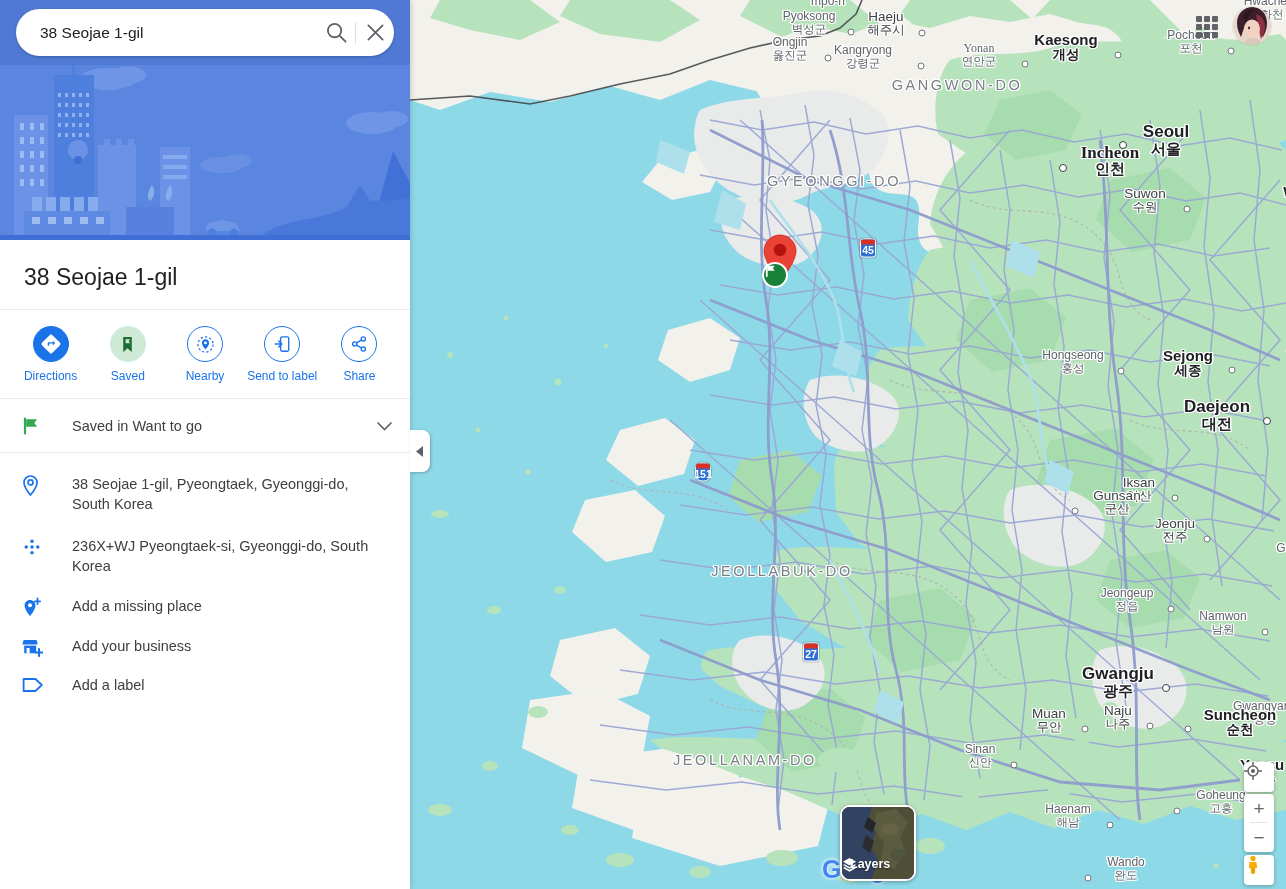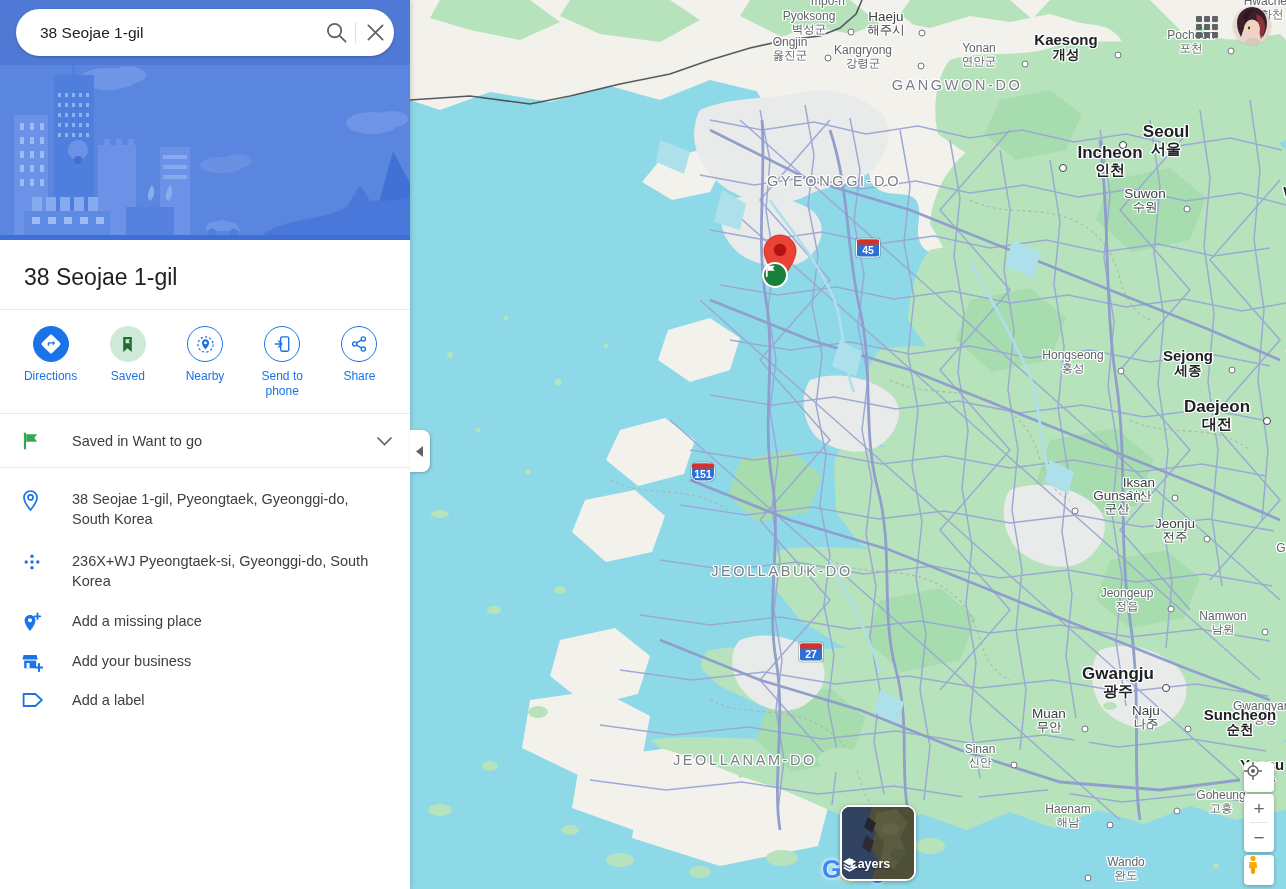--- a/index.html
+++ b/index.html
@@ -49,21 +49,21 @@
   .citydot {
     position: absolute; width: 7px; height: 7px;
     border: 1.4px solid #70757a; border-radius: 50%;
     background: #fff; transform: translate(-50%,-50%);
     pointer-events: none;
   }
   .bigdot { width:8px;height:8px;border-color:#3c4043;border-width:1.8px; }
 
   .shield {
     position: absolute; transform: translate(-50%,-50%);
-    width: 24px; height: 19px; border-radius: 3px;
+    width: 16px; height: 19px; border-radius: 3px;
     background: #2d6fd4; border: 1.5px solid #fff;
     box-shadow: 0 0 0 1px rgba(60,64,67,.25);
     color: #fff; font-size: 10.5px; font-weight: 700;
     display:flex; align-items:flex-end; justify-content:center;
     padding-bottom:1px;
     pointer-events:none;
   }
   .shield::before {
     content:""; position:absolute; left:0; right:0; top:0; height:5px;
     background:#d93025; border-radius: 2px 2px 0 0;
@@ -459,31 +459,31 @@
     <div id="city-labels">
         <div class="maplabel lbl-small" style="left: 418px; top: -5px;">mpo-ri</div>
         <div class="maplabel lbl-small" style="left: 399px; top: 10px;">Pyoksong<span class="ko">벽성군</span></div>
         <div class="citydot" style="left: 441px; top: 32px;"></div>
         <div class="maplabel lbl-mid" style="left: 476px; top: 10px;">Haeju<span class="ko">해주시</span></div>
         <div class="citydot" style="left: 512px; top: 33px;"></div>
         <div class="maplabel lbl-small" style="left: 380px; top: 36px;">Ongjin<span class="ko">옳진군</span></div>
         <div class="citydot" style="left: 418px; top: 58px;"></div>
         <div class="maplabel lbl-small" style="left: 453px; top: 44px;">Kangryong<span class="ko">강령군</span></div>
         <div class="citydot" style="left: 511px; top: 66px;"></div>
-        <div class="maplabel lbl-small" style="left: 569px; top: 42px;">Yonan<span class="ko">연안군</span></div>
+        <div class="maplabel lbl-small" style="left: 569px; top: 42px; font-family: Liberation Serif, serif;">Yonan<span class="ko">연안군</span></div>
         <div class="citydot" style="left: 615px; top: 64px;"></div>
         <div class="maplabel lbl-big" style="left: 656px; top: 32px;">Kaesong<span class="ko">개성</span></div>
         <div class="citydot" style="left: 708px; top: 55px;"></div>
         <div class="maplabel lbl-small" style="left: 781px; top: 29px;">Pocheon<span class="ko">포천</span></div>
         <div class="citydot" style="left: 821px; top: 51px;"></div>
         <div class="maplabel lbl-small" style="left: 862px; top: -5px;">Hwacheon<span class="ko">화천</span></div>
         <div class="maplabel lbl-big" style="left: 896px; top: 184px;">Wonju<span class="ko">원주</span></div>
         <div class="maplabel lbl-major" style="left: 756px; top: 123px;">Seoul<span class="ko">서울</span></div>
         <div class="citydot bigdot" style="left: 713px; top: 145px;"></div>
-        <div class="maplabel lbl-major" style="left: 700px; top: 144px;">Incheon<span class="ko">인천</span></div>
+        <div class="maplabel lbl-major" style="left: 700px; top: 144px; font-family: Liberation Serif, serif;">Incheon<span class="ko">인천</span></div>
         <div class="citydot bigdot" style="left: 653px; top: 168px;"></div>
         <div class="maplabel lbl-mid" style="left: 735px; top: 187px;">Suwon<span class="ko">수원</span></div>
         <div class="citydot" style="left: 777px; top: 209px;"></div>
         <div class="maplabel lbl-small" style="left: 663px; top: 349px;">Hongseong<span class="ko">홍성</span></div>
         <div class="citydot" style="left: 711px; top: 371px;"></div>
         <div class="maplabel lbl-big" style="left: 778px; top: 348px;">Sejong<span class="ko">세종</span></div>
         <div class="citydot" style="left: 822px; top: 370px;"></div>
         <div class="maplabel lbl-major" style="left: 807px; top: 398px;">Daejeon<span class="ko">대전</span></div>
         <div class="citydot bigdot" style="left: 857px; top: 421px;"></div>
         <div class="maplabel lbl-mid" style="left: 729px; top: 476px;">Iksan<span class="ko">익산</span></div>
@@ -495,21 +495,21 @@
         <div class="maplabel lbl-small" style="left: 894px; top: 542px;">Geochang<span class="ko">거창</span></div>
         <div class="maplabel lbl-small" style="left: 717px; top: 587px;">Jeongeup<span class="ko">정읍</span></div>
         <div class="citydot" style="left: 761px; top: 609px;"></div>
         <div class="maplabel lbl-small" style="left: 813px; top: 610px;">Namwon<span class="ko">남원</span></div>
         <div class="citydot" style="left: 855px; top: 632px;"></div>
         <div class="maplabel lbl-major" style="left: 708px; top: 665px;">Gwangju<span class="ko">광주</span></div>
         <div class="citydot bigdot" style="left: 756px; top: 688px;"></div>
         <div class="maplabel lbl-small" style="left: 855px; top: 700px;">Gwangyang<span class="ko">광양</span></div>
         <div class="maplabel lbl-mid" style="left: 639px; top: 707px;">Muan<span class="ko">무안</span></div>
         <div class="citydot" style="left: 675px; top: 729px;"></div>
-        <div class="maplabel lbl-mid" style="left: 736px; top: 704px;">Naju<span class="ko">나주</span></div>
+        <div class="maplabel lbl-mid" style="left: 708px; top: 704px;">Naju<span class="ko">나주</span></div>
         <div class="citydot" style="left: 740px; top: 726px;"></div>
         <div class="maplabel lbl-big" style="left: 830px; top: 707px;">Suncheon<span class="ko">순천</span></div>
         <div class="citydot" style="left: 778px; top: 729px;"></div>
         <div class="maplabel lbl-big" style="left: 852px; top: 757px;">Yeosu<span class="ko">여수</span></div>
         <div class="maplabel lbl-small" style="left: 811px; top: 789px;">Goheung<span class="ko">고흥</span></div>
         <div class="citydot" style="left: 767px; top: 811px;"></div>
         <div class="maplabel lbl-small" style="left: 658px; top: 803px;">Haenam<span class="ko">해남</span></div>
         <div class="citydot" style="left: 700px; top: 825px;"></div>
         <div class="maplabel lbl-small" style="left: 570px; top: 743px;">Sinan<span class="ko">신안</span></div>
         <div class="citydot" style="left: 604px; top: 765px;"></div>
@@ -768,21 +768,21 @@
         <div class="alabel">Nearby</div>
       </div>
 
       <div class="action">
         <div class="circle">
           <svg width="18" height="18" viewBox="0 0 20 20">
             <rect x="8.5" y="2" width="9" height="16" rx="1.6" fill="none" stroke="#1a73e8" stroke-width="1.5"></rect>
             <path d="M2.5 10 L9 10 M6.4 6.6 L9.8 10 L6.4 13.4" fill="none" stroke="#1a73e8" stroke-width="1.5" stroke-linecap="round" stroke-linejoin="round"></path>
           </svg>
         </div>
-        <div class="alabel">Send to phone</div>
+        <div class="alabel">Send to label</div>
       </div>
 
       <div class="action">
         <div class="circle">
           <svg width="18" height="18" viewBox="0 0 20 20">
             <circle cx="14.8" cy="4.4" r="2.3" fill="none" stroke="#1a73e8" stroke-width="1.5"></circle>
             <circle cx="5.2" cy="10" r="2.3" fill="none" stroke="#1a73e8" stroke-width="1.5"></circle>
             <circle cx="14.8" cy="15.6" r="2.3" fill="none" stroke="#1a73e8" stroke-width="1.5"></circle>
             <path d="M7.2 8.8 L12.8 5.6 M7.2 11.2 L12.8 14.4" stroke="#1a73e8" stroke-width="1.5"></path>
           </svg>

